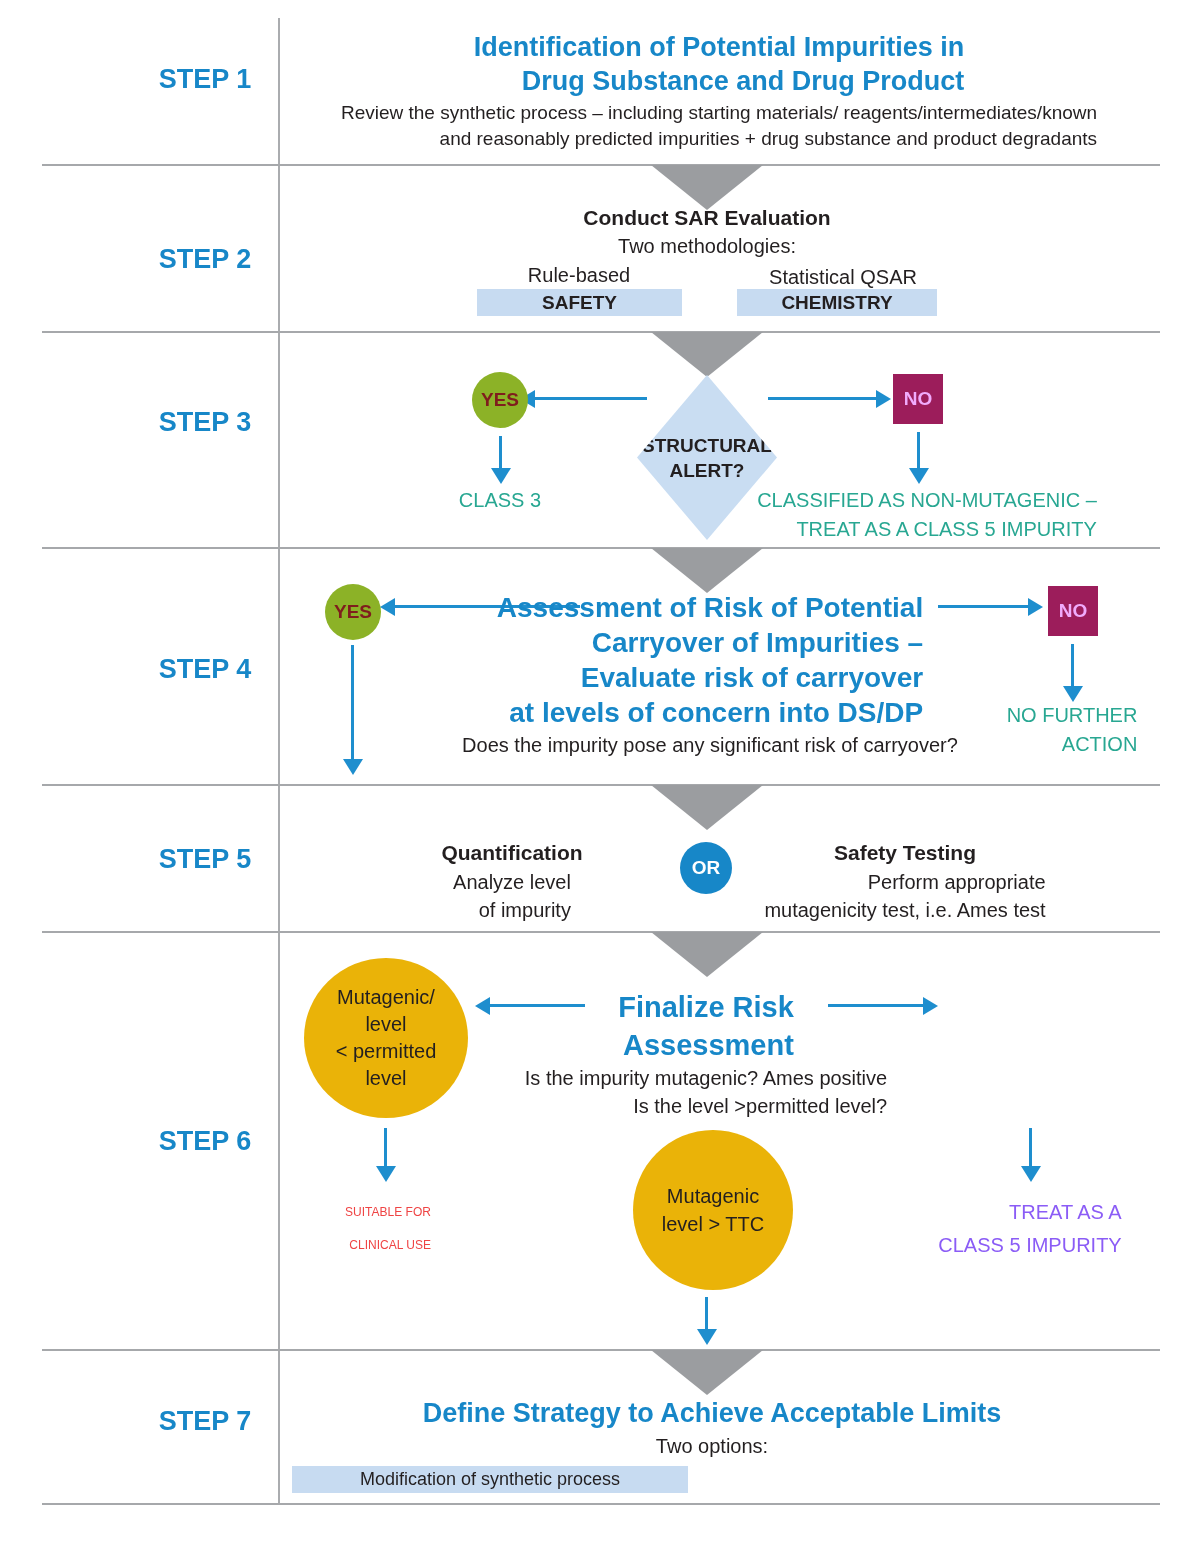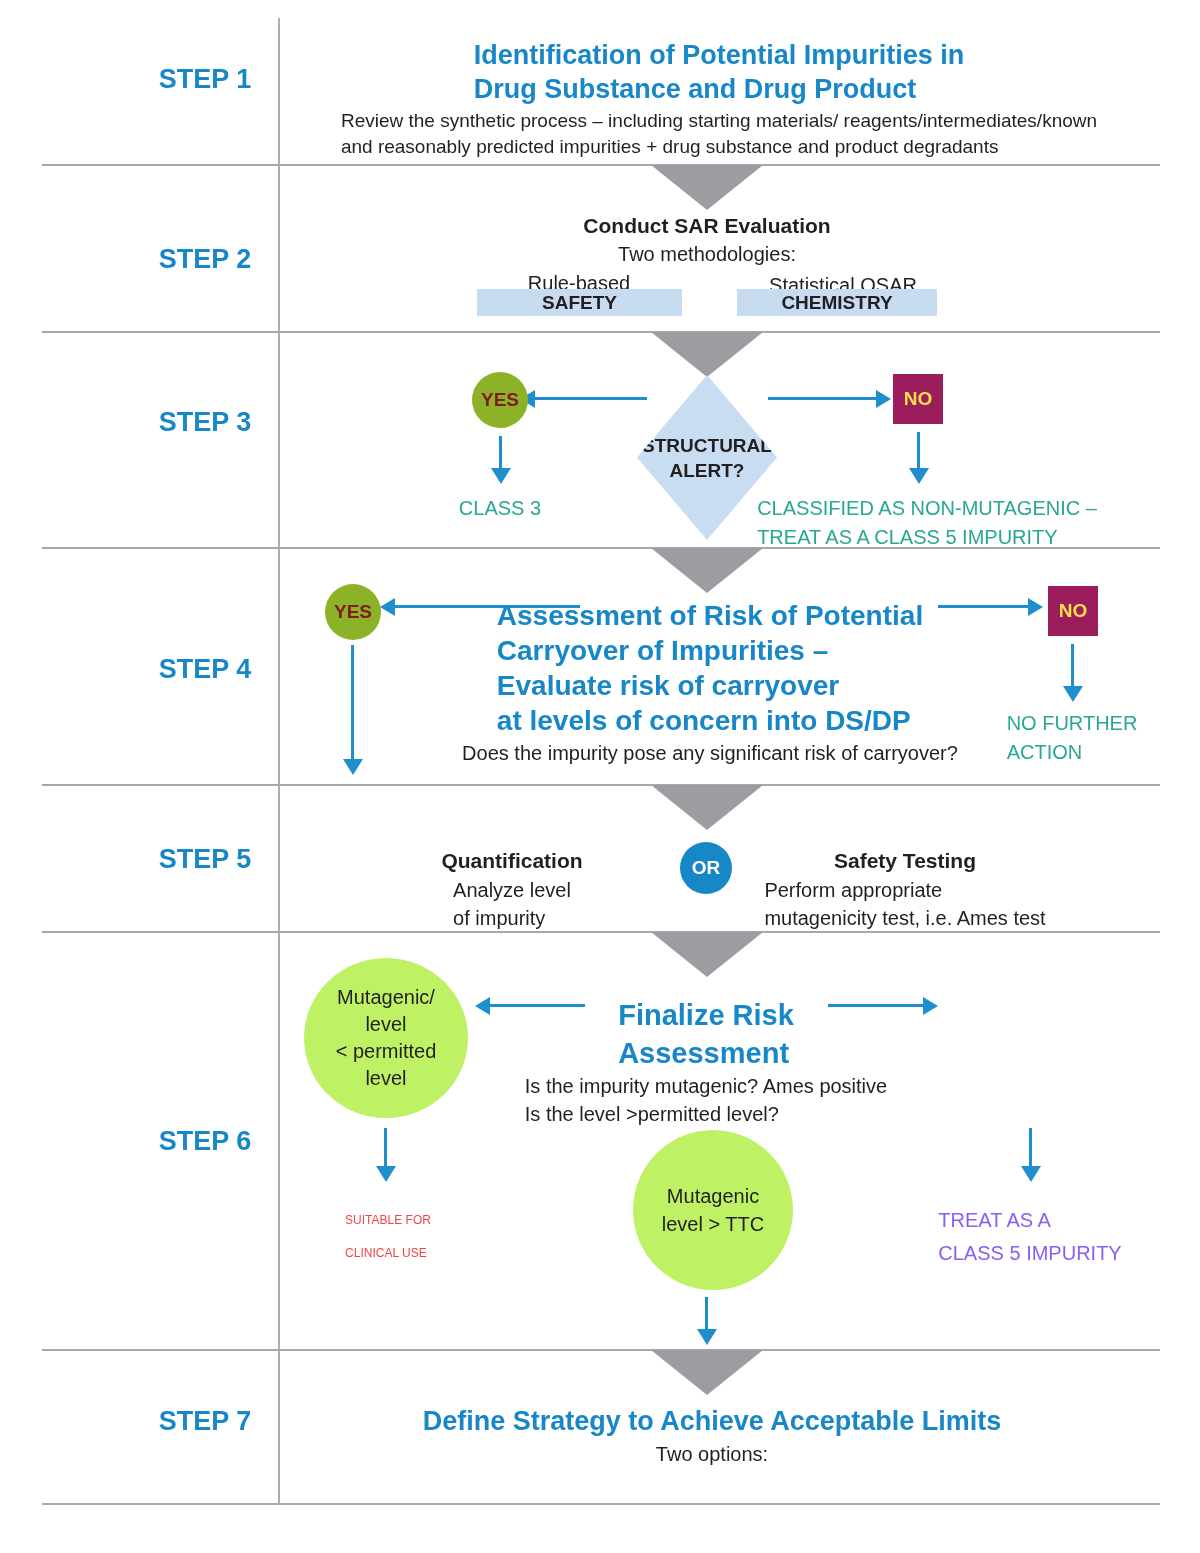--- a/index.html
+++ b/index.html
@@ -10,43 +10,43 @@
   
   .vline{position:absolute;left:278px;top:18px;width:2px;height:1486px;background:#aaacaf;}
   .hline{position:absolute;left:42px;width:1118px;height:2px;background:#a6a8ab;}
   
   .step-tri{position:absolute;width:0;height:0;border-left:56px solid transparent;
     border-right:56px solid transparent;border-top:45px solid #9B9DA0;left:651px;}
   
   .step-label{position:absolute;left:105px;width:200px;text-align:center;
     color:#1787C8;font-weight:bold;font-size:27px;}
   
-  .tc{position:absolute;transform:translateX(-50%);text-align:left;white-space:nowrap;margin-top:8px;}
+  .tc{position:absolute;transform:translateX(-50%);text-align:right;white-space:nowrap;}
   .blk{color:#231F20;}
   .h-big{font-size:28px;font-weight:bold;color:#1787C8;line-height:35px;}
   .h-mid{font-size:27px;font-weight:bold;color:#1787C8;line-height:34px;}
   .t20{font-size:20px;line-height:28px;}
   .t19{font-size:19px;line-height:25.5px;}
   .t21b{font-size:21px;font-weight:bold;line-height:26px;}
   .teal-line{font-size:20px;line-height:29px;color:#28A792;}
   
   .lightbox{position:absolute;background:#C7DBF1;display:flex;align-items:center;
     justify-content:center;font-size:19px;font-weight:bold;color:#231F20;}
   .optionbox{position:absolute;background:#C7DBF1;display:flex;align-items:center;
     justify-content:center;font-size:18px;color:#231F20;white-space:nowrap;}
   .diamond{position:absolute;left:637px;top:375px;width:140px;height:165px;background:#C9DDF2;
     clip-path:polygon(50% 0,100% 50%,50% 100%,0 50%);display:flex;flex-direction:column;
     align-items:center;justify-content:center;font-size:19px;font-weight:bold;line-height:25px;color:#231F20;}
   .yes-circle{position:absolute;width:56px;height:56px;border-radius:50%;background:#8CB227;
     color:#7f1d1d;font-weight:bold;font-size:19px;display:flex;align-items:center;justify-content:center;}
-  .no-box{position:absolute;width:50px;height:50px;background:#9C1D5B;color:#fde047;
+  .no-box{position:absolute;width:50px;height:50px;background:#9C1D5B;color:#f0abfc;
     font-weight:bold;font-size:19px;display:flex;align-items:center;justify-content:center;}
   .or-circle{position:absolute;left:680px;top:842px;width:52px;height:52px;border-radius:50%;
     background:#1787C8;color:#fff;font-weight:bold;font-size:19px;display:flex;align-items:center;justify-content:center;}
-  .ellipse{position:absolute;background:#bef264;border-radius:50%;display:flex;flex-direction:column;
+  .ellipse{position:absolute;background:#eab308;border-radius:50%;display:flex;flex-direction:column;
     align-items:center;justify-content:center;font-size:20px;line-height:27px;color:#231F20;}
   
   .arr{position:absolute;background:#1E8ECE;}
   .arr.h{height:3px;}
   .arr.v{width:3px;}
   .arr.h.head-left::before{content:"";position:absolute;right:100%;top:50%;transform:translateY(-50%);
     border:9px solid transparent;border-left:0;border-right:15px solid #1E8ECE;}
   .arr.h.head-right::after{content:"";position:absolute;left:100%;top:50%;transform:translateY(-50%);
     border:9px solid transparent;border-right:0;border-left:15px solid #1E8ECE;}
   .arr.v.head-down::after{content:"";position:absolute;top:100%;left:50%;transform:translateX(-50%);
@@ -171,14 +171,15 @@
     <div>level &gt; TTC</div>
   </div>
   <div class="tc" style="left:1030px;top:1196px;font-size:20px;line-height:33px;color:#8b5cf6;">
     <div>TREAT AS A</div>
     <div>CLASS 5 IMPURITY</div>
   </div>
   <div class="arr v head-down" style="left:705px;top:1297px;height:32px;"></div>
 
   <div class="tc h-mid" style="left:712px;top:1396px;">Define Strategy to Achieve Acceptable Limits</div>
   <div class="tc t20 blk" style="left:712px;top:1432px;">Two options:</div>
+  <div class="optionbox" style="left:292px;top:1466px;width:396px;height:27px;">Modification of synthetic process</div>
 
 </div>
 
 </body></html>

